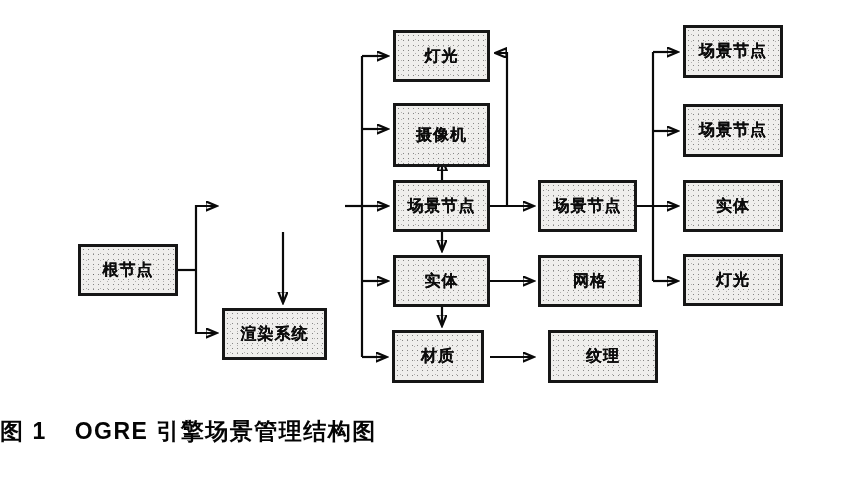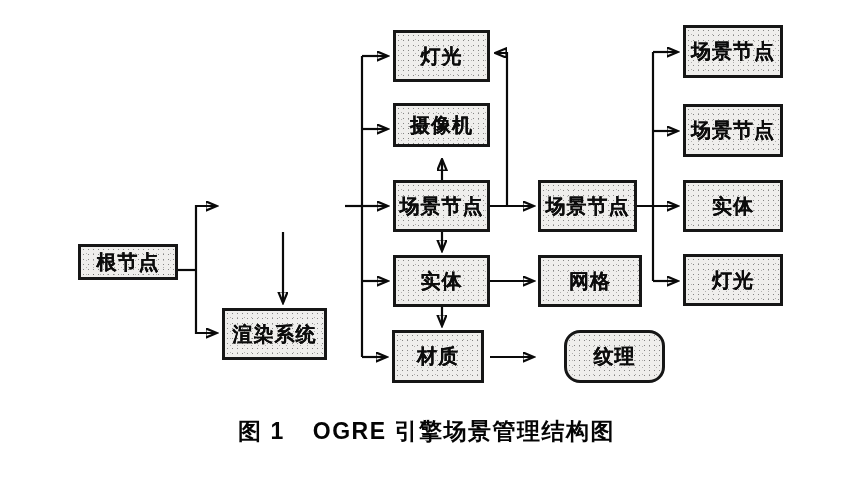--- a/index.html
+++ b/index.html
@@ -22,21 +22,21 @@
     background-color: #efeeec;
     background-image:
       radial-gradient(circle, rgba(30,30,30,0.50) 0.7px, transparent 0.95px),
       radial-gradient(circle, rgba(80,80,80,0.38) 0.6px, transparent 0.85px);
     background-size: 5px 5px, 7px 7px;
     background-position: 0 0, 2px 3px;
     display: flex;
     align-items: center;
     justify-content: center;
     font-weight: bold;
-    font-size: 20px;
+    font-size: 16px;
     color: #0c0c0c;
     letter-spacing: 1px;
     text-shadow: 0 0 0.5px #000;
     white-space: nowrap;
   }
   #edges {
     position: absolute;
     left: 0; top: 0;
     width: 853px; height: 500px;
     pointer-events: none;
@@ -44,21 +44,20 @@
   #edges path {
     fill: none;
     stroke: #0a0a0a;
     stroke-width: 2.2;
   }
   .caption {
     position: absolute;
     left: 0;
     top: 416px;
     width: 853px;
-    text-align: center;
     font-weight: bold;
     font-size: 23px;
     color: #050505;
     letter-spacing: 1.5px;
   }
   .caption .fig-label { margin-right: 28px; }
 </style>
 </head>
 <body>
 
@@ -88,40 +87,40 @@
     <path d="M507 206 V53 H496" marker-end="url(#arrow)"></path>
     <path d="M490 281 H533" marker-end="url(#arrow)"></path>
     <path d="M490 357 H533" marker-end="url(#arrow)"></path>
     <path d="M637 206 H677" marker-end="url(#arrow)"></path>
     <path d="M653 52 V281"></path>
     <path d="M653 52 H677" marker-end="url(#arrow)"></path>
     <path d="M653 131 H677" marker-end="url(#arrow)"></path>
     <path d="M653 281 H677" marker-end="url(#arrow)"></path>
   </svg>
 
-  <div class="node" style="left:78px;  top:244px; width:100px; height:36px;">根节点</div>
+  <div class="node" style="left:78px;  top:244px; width:100px; height:52px;">根节点</div>
 
 
   <div class="node" style="left:222px; top:308px; width:105px; height:52px;">渲染系统</div>
 
   <div class="node" style="left:393px; top:30px;  width:97px;  height:52px;">灯光</div>
 
-  <div class="node" style="left:393px; top:103px; width:97px;  height:44px;">摄像机</div>
+  <div class="node" style="left:393px; top:103px; width:97px;  height:64px;">摄像机</div>
 
   <div class="node" style="left:393px; top:180px; width:97px;  height:52px;">场景节点</div>
 
   <div class="node" style="left:393px; top:255px; width:97px;  height:52px;">实体</div>
 
   <div class="node" style="left:392px; top:330px; width:92px;  height:53px;">材质</div>
 
   <div class="node" style="left:538px; top:180px; width:99px;  height:52px;">场景节点</div>
 
   <div class="node" style="left:538px; top:255px; width:104px;  height:52px;">网格</div>
 
-  <div class="node" style="left:564px; top:330px; width:101px;  height:53px;border-radius:16px;">纹理</div>
+  <div class="node" style="left:548px; top:330px; width:110px;  height:53px;">纹理</div>
 
   <div class="node" style="left:683px; top:25px;  width:100px; height:53px;">场景节点</div>
 
   <div class="node" style="left:683px; top:104px; width:100px; height:53px;">场景节点</div>
 
   <div class="node" style="left:683px; top:180px; width:100px; height:52px;">实体</div>
 
   <div class="node" style="left:683px; top:254px; width:100px; height:52px;">灯光</div>
 
   <div class="caption">

